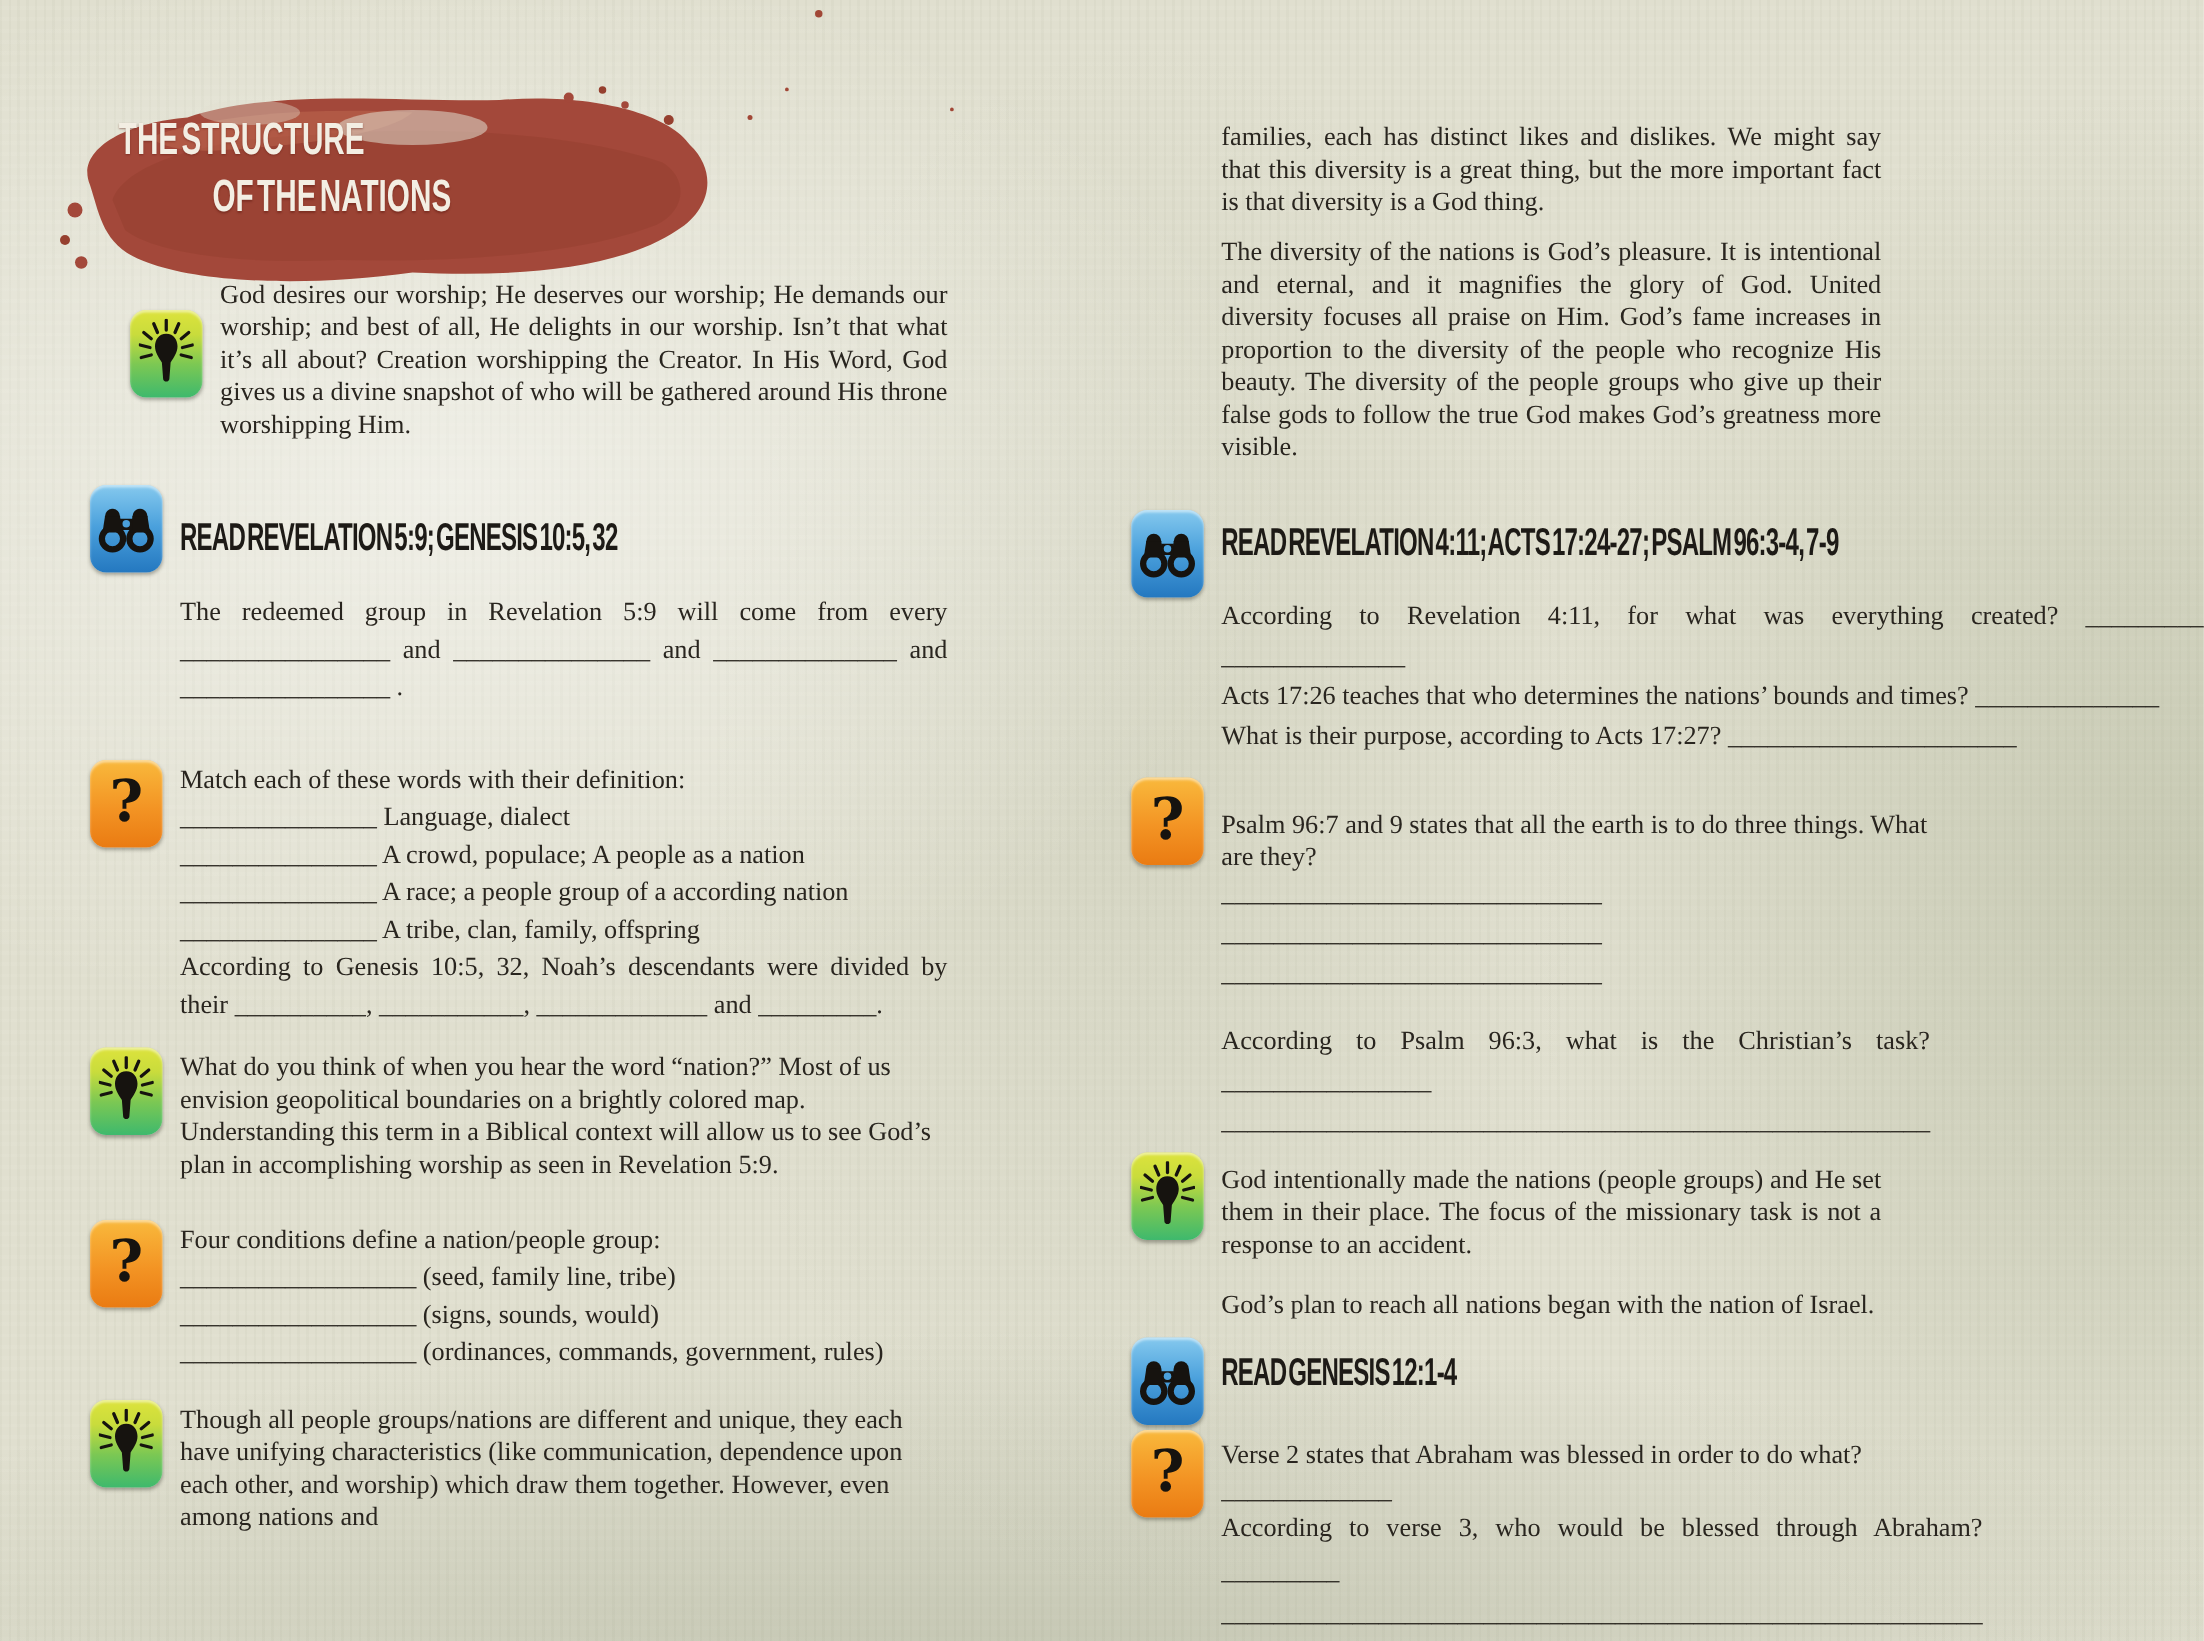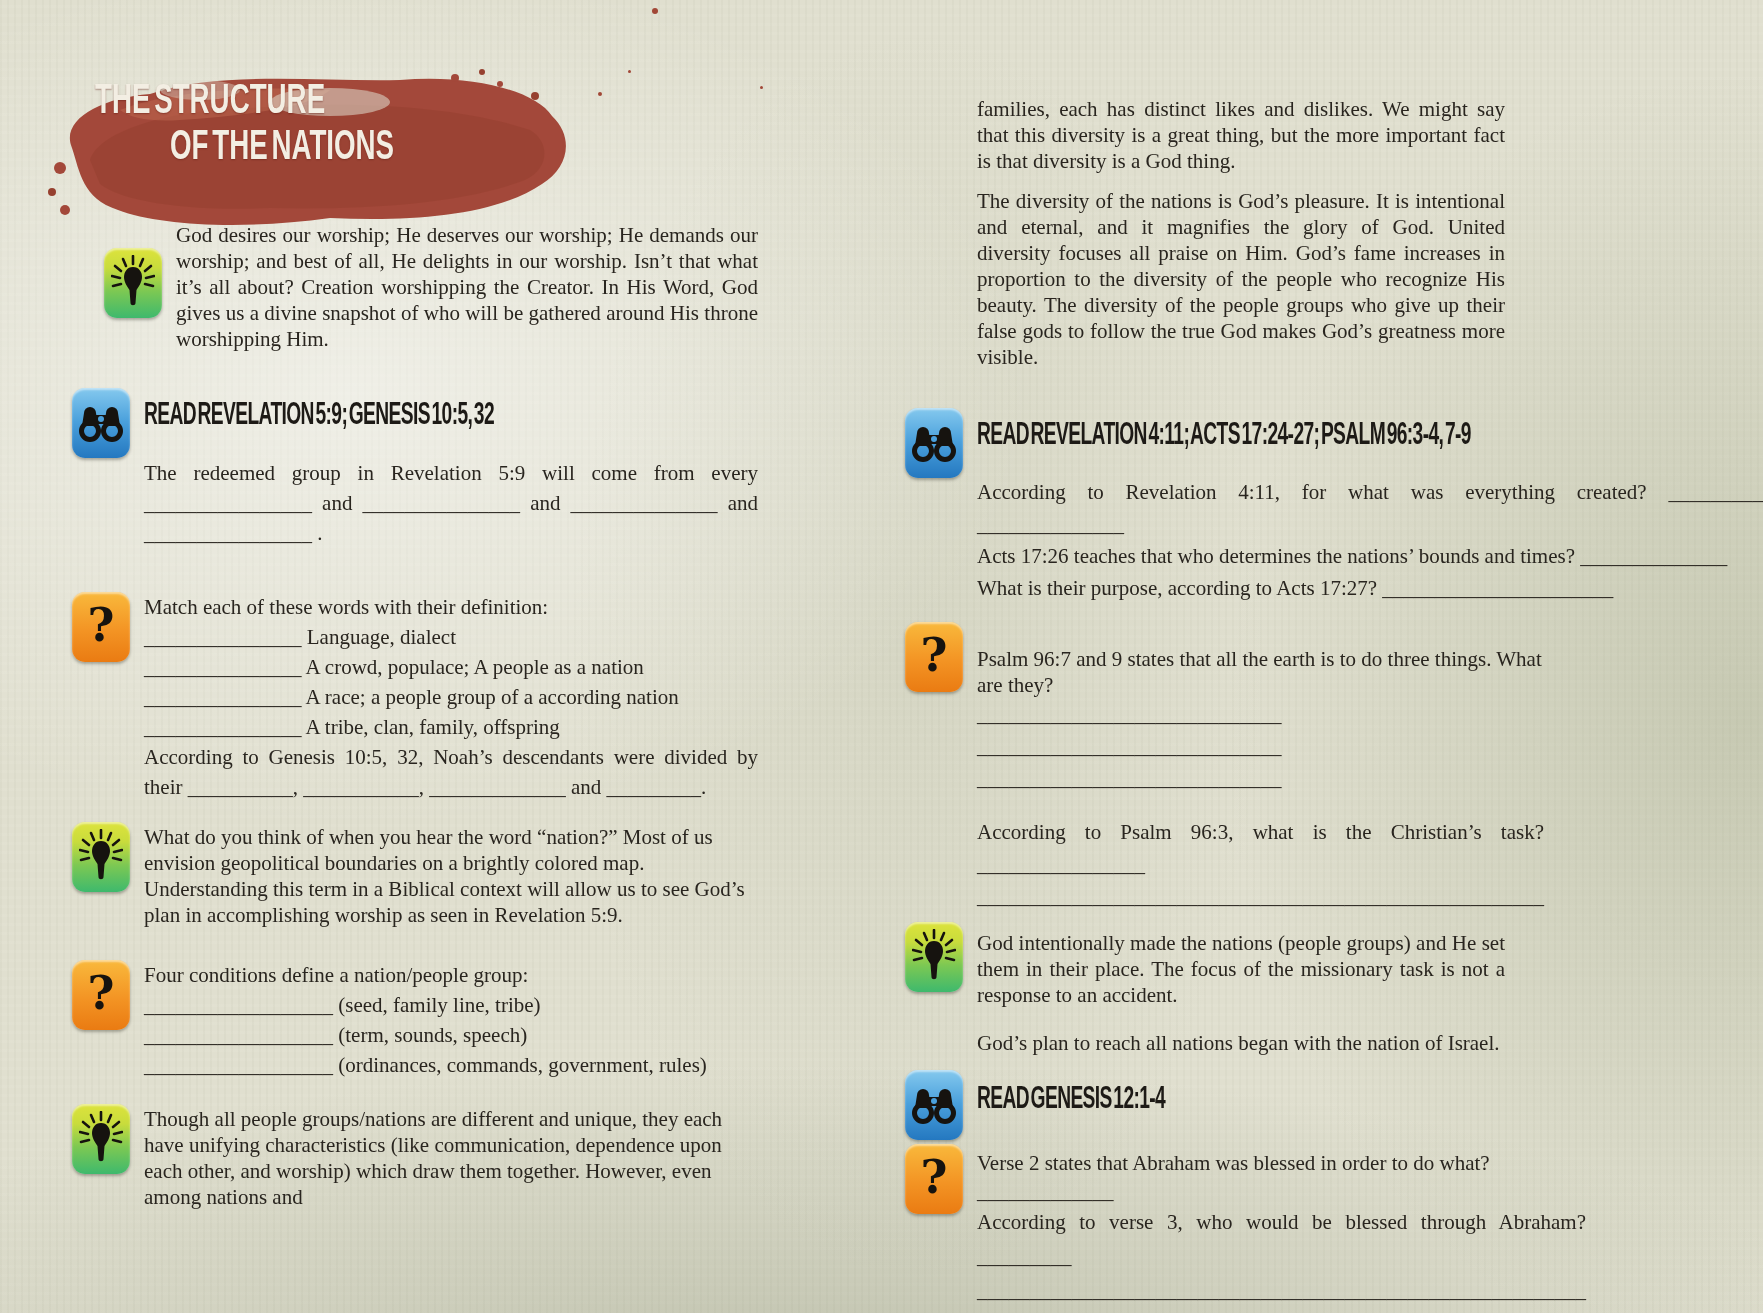--- a/index.html
+++ b/index.html
@@ -31,22 +31,22 @@
   .icon.bulb{background:linear-gradient(180deg,#dde33c 0%,#c9dc3c 28%,#7cc853 62%,#3eb96d 100%);}
   .icon.binoc{background:linear-gradient(180deg,#85c9ee 0%,#4aa0dc 48%,#2478c0 100%);}
   .icon.quest{background:linear-gradient(180deg,#f9b93c 0%,#f39424 55%,#ea7b12 100%);}
   .qmark{font-family:"DejaVu Serif", serif; font-weight:700; font-size:46px; line-height:1; color:#16130f; margin-top:-4px;}
   
   .read-heading{white-space:nowrap; font-family:"Liberation Sans", sans-serif; font-weight:800;
     font-size:31px; letter-spacing:-1px; word-spacing:-5px; color:#1d1a16;
     transform:scaleX(.62); transform-origin:left center; display:inline-block;}
   
   .brush-wrap{position:absolute; left:30px; top:50px; width:545px; height:190px;}
-  .title{position:absolute; left:95px; top:76px; font-family:"Liberation Sans", sans-serif;
-    font-weight:800; font-size:42px; color:#f3eee3; line-height:46px; letter-spacing:0;
+  .title{position:absolute; left:95px; top:88px; font-family:"Liberation Sans", sans-serif;
+    font-weight:800; font-size:36px; color:#f3eee3; line-height:46px; letter-spacing:0;
     word-spacing:-6px; text-shadow:0 1px 2px rgba(90,25,15,.45);}
   .title .t1,.title .t2{display:block; transform:scaleX(.66); transform-origin:left center; white-space:nowrap;}
   .title .t2{margin-left:75px;}
   .speck{position:absolute; border-radius:50%; background:#a14736;}
   .qa{line-height:32px;}
   .list-line{line-height:30px;} 
 </style>
 </head>
 <body>
 
@@ -114,21 +114,21 @@
           <circle cx="13" cy="10" r="6" fill="#16130f"></circle>
               <circle cx="35" cy="10" r="6" fill="#16130f"></circle>
           <path d="M7 10 L19 10 L21 23 L5 23 Z" fill="#16130f"></path>
           <path d="M29 10 L41 10 L43 23 L27 23 Z" fill="#16130f"></path>
           <rect x="19" y="12" width="10" height="9" fill="#16130f"></rect>
           <circle cx="24" cy="16" r="3" fill="#4aa0dc"></circle>
         </svg>
       </div>
         </div>
       <div class="content">
-        <div style="margin-top:8px;"><span class="read-heading">READ REVELATION 5:9; GENESIS 10:5, 32</span></div>
+        <div style="margin-top:24px;"><span class="read-heading">READ REVELATION 5:9; GENESIS 10:5, 32</span></div>
         <div class="body-text just" style="margin-top:26px; line-height:30px;">The redeemed group in Revelation 5:9 will come from every ________________ and _______________ and ______________ and ________________ .</div>
       </div>
     </div>
 
     <div class="sec" style="margin-bottom:16px;">
       <div class="ic-col">
           <div class="icon quest">
         <span class="qmark">?</span>
       </div>
         </div>
@@ -166,21 +166,21 @@
 
     <div class="sec" style="margin-bottom:22px;">
       <div class="ic-col">
           <div class="icon quest">
         <span class="qmark">?</span>
       </div>
         </div>
       <div class="content body-text">
         <div class="list-line">Four conditions define a nation/people group:</div>
         <div class="list-line">__________________ (seed, family line, tribe)</div>
-        <div class="list-line">__________________ (term, sounds, speech)</div>
+        <div class="list-line">__________________ (signs, sounds, would)</div>
         <div class="list-line">__________________ (ordinances, commands, government, rules)</div>
       </div>
     </div>
 
     <div class="sec">
       <div class="ic-col">
           <div class="icon bulb" style="margin-top:2px;">
         <svg width="44" height="56" viewBox="0 0 44 56">
           <g stroke="#16130f" stroke-width="2.6" stroke-linecap="round">
             <line x1="22" y1="1" x2="22" y2="9"></line>

